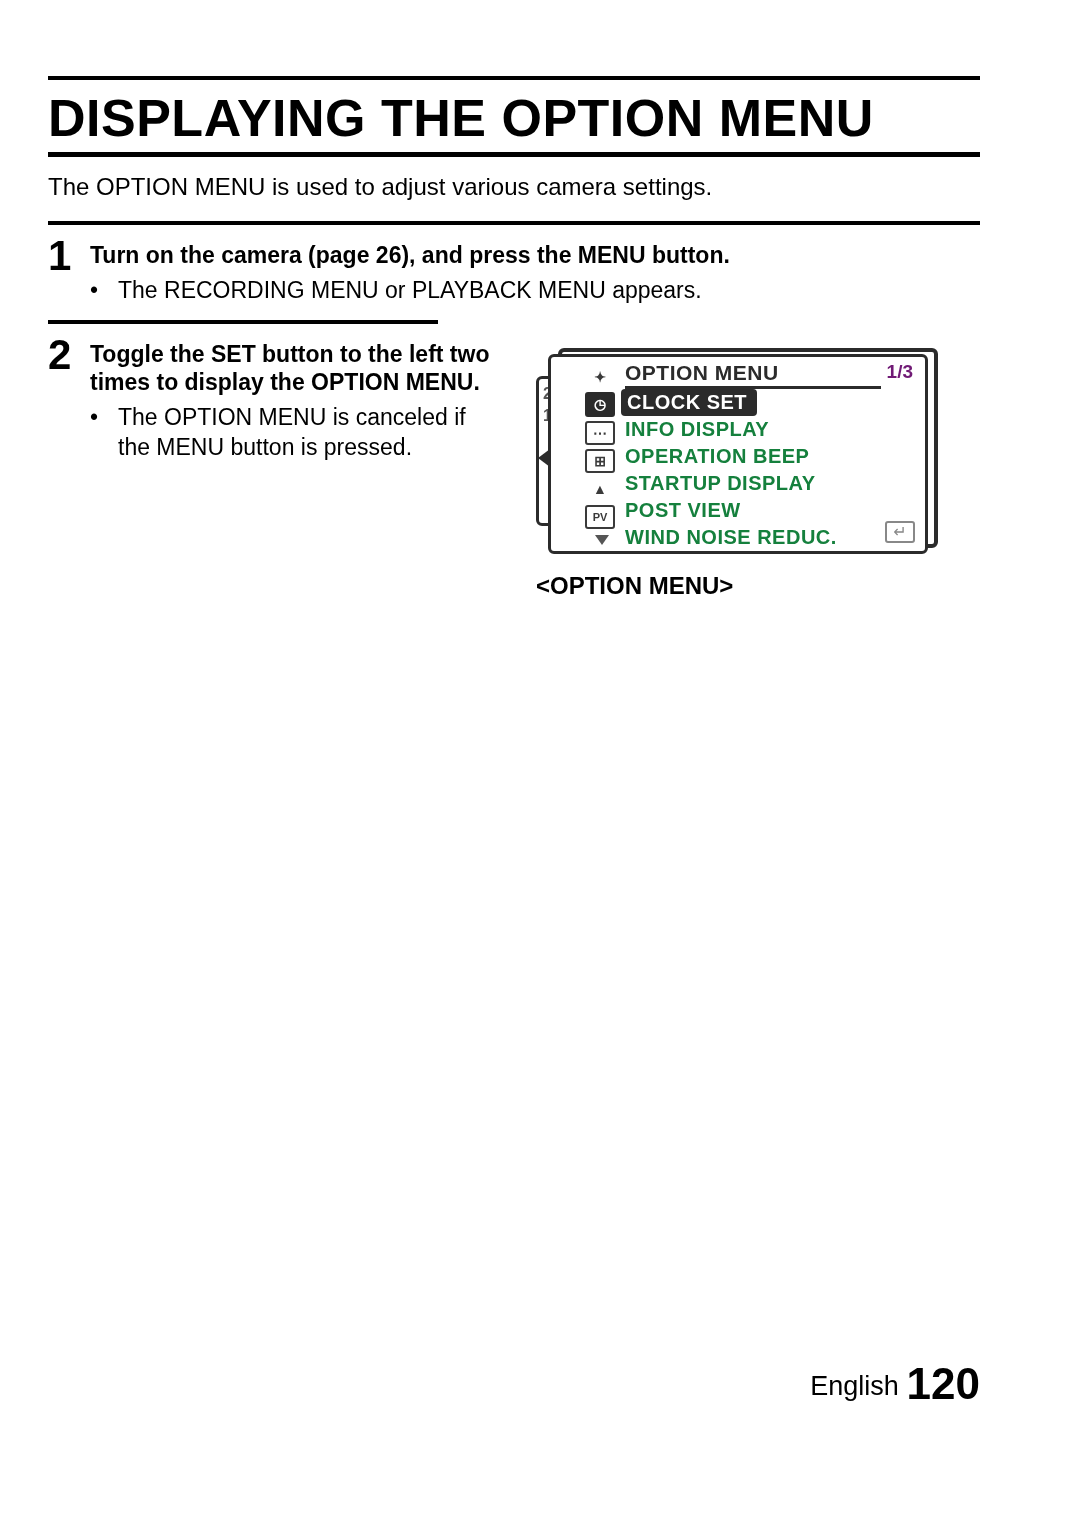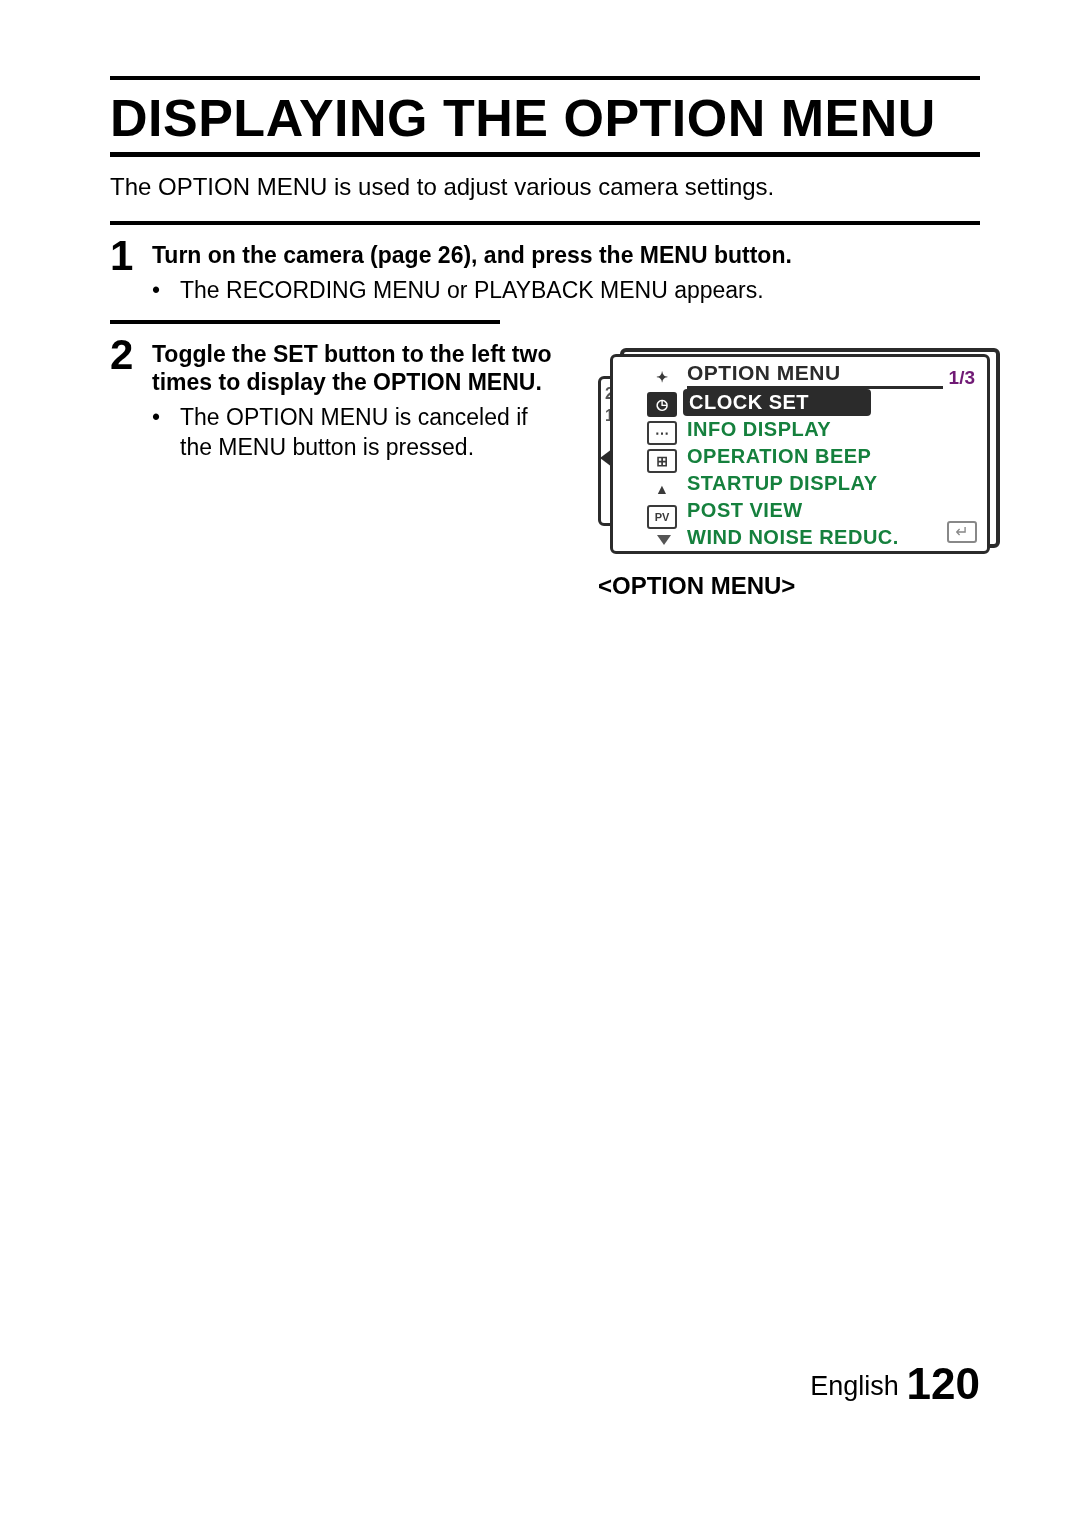--- a/index.html
+++ b/index.html
@@ -6,21 +6,21 @@
   html, body {
     margin: 0; padding: 0;
     width: 1080px; height: 1521px;
     background: #fff;
     font-family: Arial, Helvetica, sans-serif;
     color: #000;
   }
   .page {
     position: relative;
     width: 1080px; height: 1521px;
-    padding: 76px 100px 0 110px;
+    padding: 76px 100px 0 48px;
   }
   .rule-top { border-top: 4px solid #000; margin-bottom: 8px; }
   .title {
     font-size: 52px;
     font-weight: 700;
     letter-spacing: 0.5px;
     margin: 6px 0 2px 0;
     font-family: Arial, Helvetica, sans-serif;
   }
   .title-rule { border-top: 5px solid #000; margin-top: 4px; }
@@ -137,21 +137,21 @@
   .ic.noframe { border: none; }
   .ic.selected {
     background: #2b2b2b; color: #fff; border-color: #2b2b2b;
   }
   .list-col {
     flex: 1 1 auto;
     padding-left: 6px;
     font-family: "Arial Narrow", Arial, sans-serif;
   }
   .lcd-title-row {
-    display: flex; align-items: flex-end;
+    display: flex; align-items: flex-start;
     height: 28px;
   }
   .lcd-title {
     font-size: 21px; font-weight: 800;
     letter-spacing: 0.5px;
     color: #2b2b2b;
     flex: 1;
     border-bottom: 3px solid #2b2b2b;
     padding-bottom: 1px;
   }
@@ -165,21 +165,21 @@
     letter-spacing: 0.5px;
     height: 27px;
     display: flex; align-items: center;
   }
   .mi.sel {
     color: #fff;
     background: #2b2b2b;
     border-radius: 4px;
     padding: 0 6px;
     margin-left: -4px;
-    width: 188px;
+    width: 136px;
   }
   .return-ic {
     position: absolute;
     right: 10px; bottom: 8px;
     width: 30px; height: 22px;
     border: 2px solid #888; border-radius: 3px;
     display: flex; align-items: center; justify-content: center;
     font-size: 16px; color: #888;
   }
   .fig-caption {

